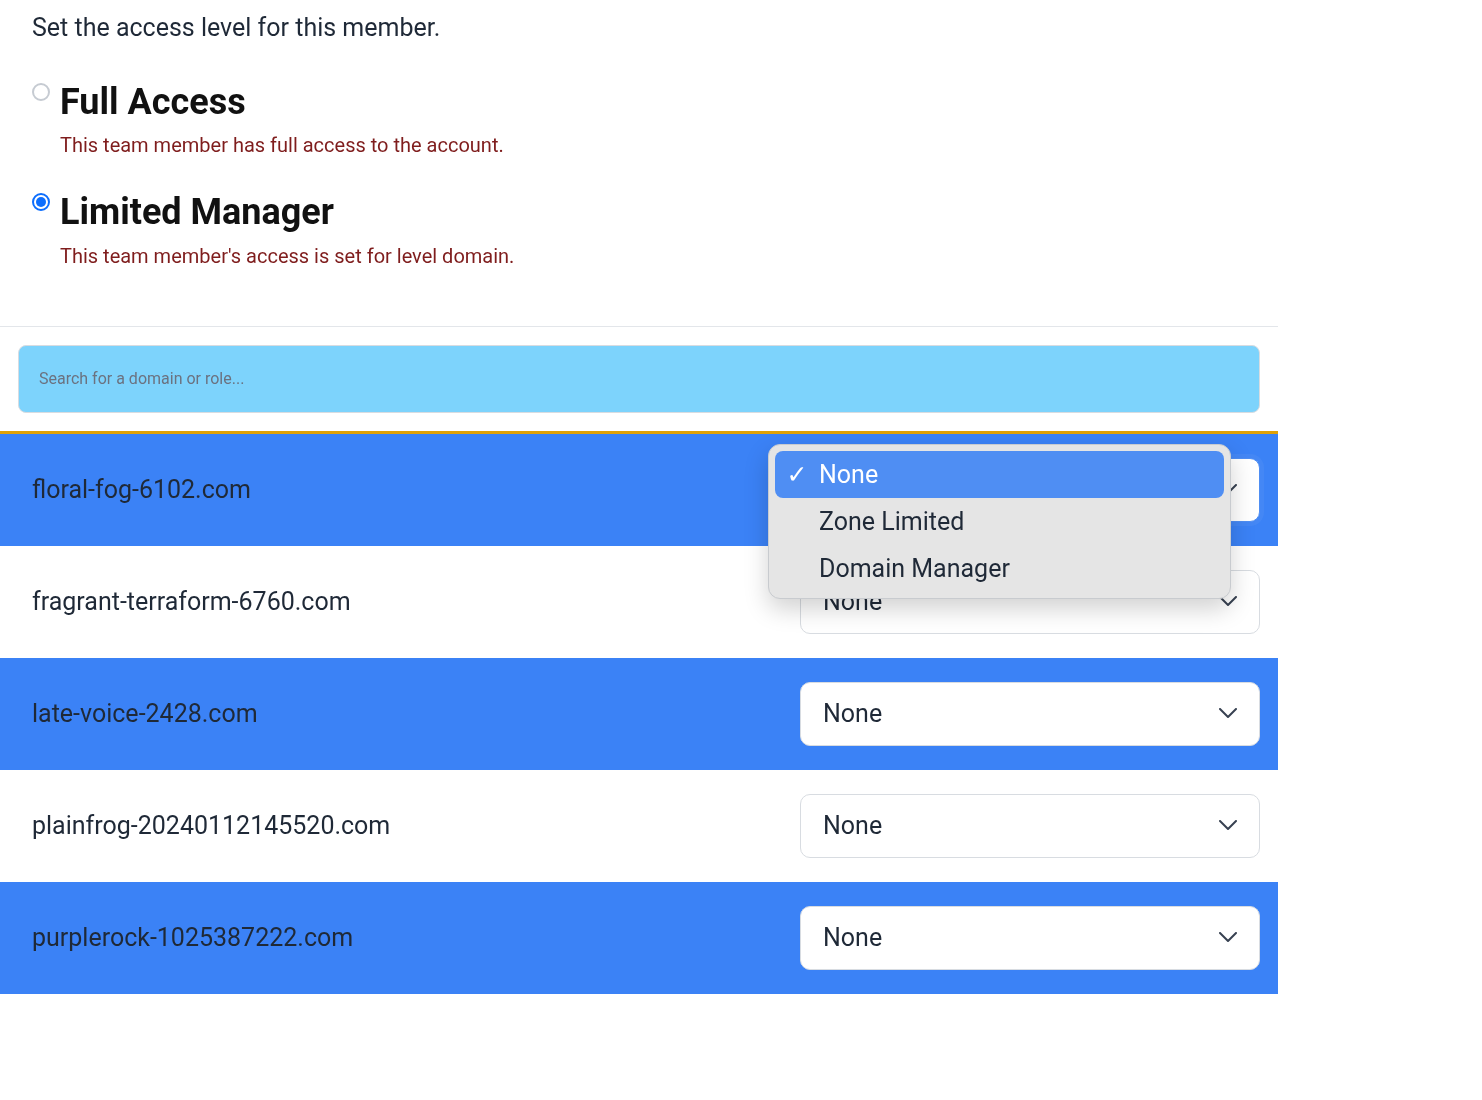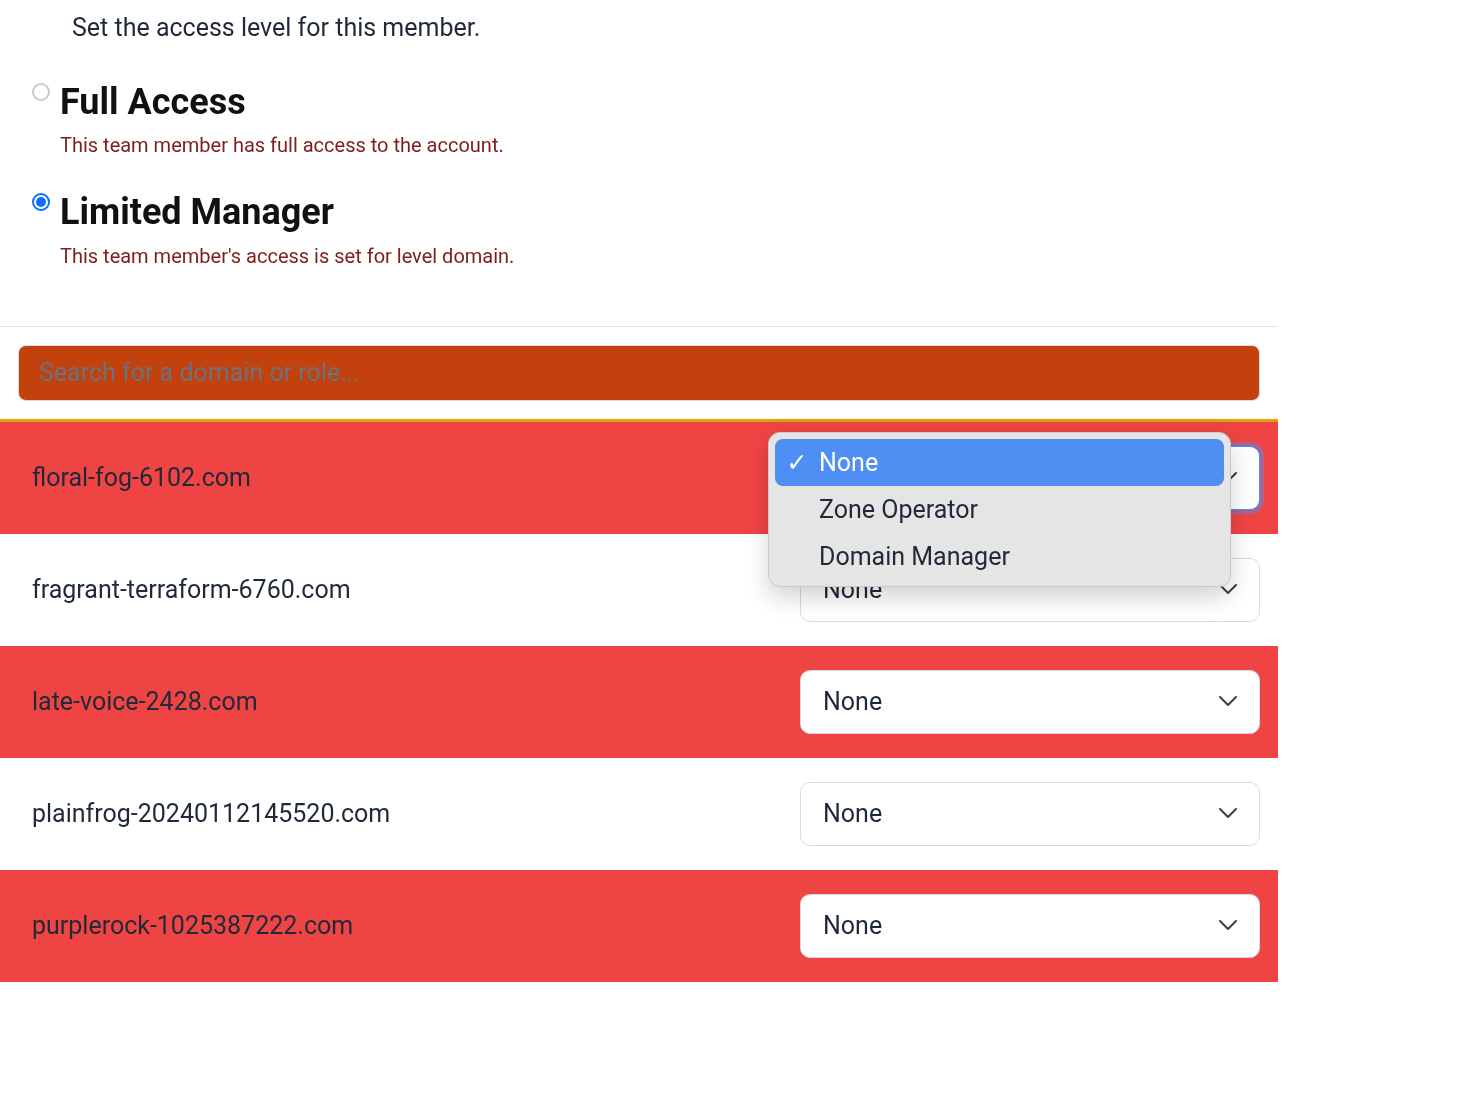--- a/index.html
+++ b/index.html
@@ -5,53 +5,53 @@
   * { box-sizing: border-box; margin: 0; padding: 0; }
   body {
     font-family: -apple-system, BlinkMacSystemFont, "Segoe UI", Roboto, Helvetica, Arial, sans-serif;
     background: #fff;
     color: #111;
     font-size: 25px;
     line-height: 1.4;
   }
   .wrapper { width: 1278px; }
   .header-block { padding: 10px 32px 28px 32px; }
-  .intro { font-size: 25px; color:#1f2937; margin-bottom: 32px; margin-left: 40px; }
+  .intro { font-size: 25px; color:#1f2937; margin-bottom: 32px; }
   .radio-item { display: flex; align-items: flex-start; gap: 10px; margin-bottom: 28px; }
   .radio-circle {
     flex-shrink:0;
     width: 18px; height: 18px; border-radius: 50%;
     border: 2px solid #c6cbd2; margin-top: 6px; background:#fff;
     cursor:pointer; position:relative;
   }
   .radio-circle.selected {
     border-color: #0d6efd;
   }
   .radio-circle.selected::after{
     content:""; position:absolute; width:10px; height:10px; border-radius:50%;
     background:#0d6efd; left:2px; top:2px;
   }
   .radio-details { }
   .radio-title { font-weight:700; font-size:36px; color:#111; margin-bottom:4px; }
   .radio-desc { font-size:20px; color:#7f1d1d; }
   .section-divider-top { border-top:1px solid #e3e6ea; }
   .search-wrap { padding: 18px 18px 18px 18px; }
   .search-input {
-    width:100%; height:56px; border:1px solid #d8dce1; border-radius:8px;
-    padding: 0 20px; font-size:25px; color:#111; background:#c2410c;
+    width:100%; height:68px; border:1px solid #d8dce1; border-radius:8px;
+    padding: 0 20px; font-size:16px; color:#111; background:#7dd3fc;
     font-family:inherit;
   }
   .search-input::placeholder { color:#6b7280; }
   .yellow-line { height:3px; background:#e0a106; }
   .rows { position:relative; }
   .row {
     display:flex; align-items:center; justify-content:space-between;
     padding: 24px 18px 24px 32px; min-height:100px;
   }
-  .row.alt { background:#ef4444; }
+  .row.alt { background:#3b82f6; }
   .row-domain { font-size:25px; color:#1f2937; }
   .role-select {
     width:460px; height:64px; border:1px solid #d8dce1; border-radius:10px;
     background:#fff; display:flex; align-items:center; justify-content:space-between;
     padding:0 22px; font-size:25px; color:#1f2937; cursor:pointer;
   }
   .chevron { width:18px; height:11px; position:relative; }
   .chevron svg { display:block; }
 
   
@@ -117,21 +117,21 @@
 
   <div class="rows">
 
     <div class="dropdown-pop">
       <div class="dropdown-option highlight">
         <span class="dropdown-check">✓</span>
         <span class="txt">None</span>
       </div>
       <div class="dropdown-option">
         <span class="dropdown-check"></span>
-        <span class="txt">Zone Operator</span>
+        <span class="txt">Zone Limited</span>
       </div>
       <div class="dropdown-option">
         <span class="dropdown-check"></span>
         <span class="txt">Domain Manager</span>
       </div>
     </div>
 
     <div class="row alt">
       <div class="row-domain">floral-fog-6102.com</div>
       <div class="role-select active">

